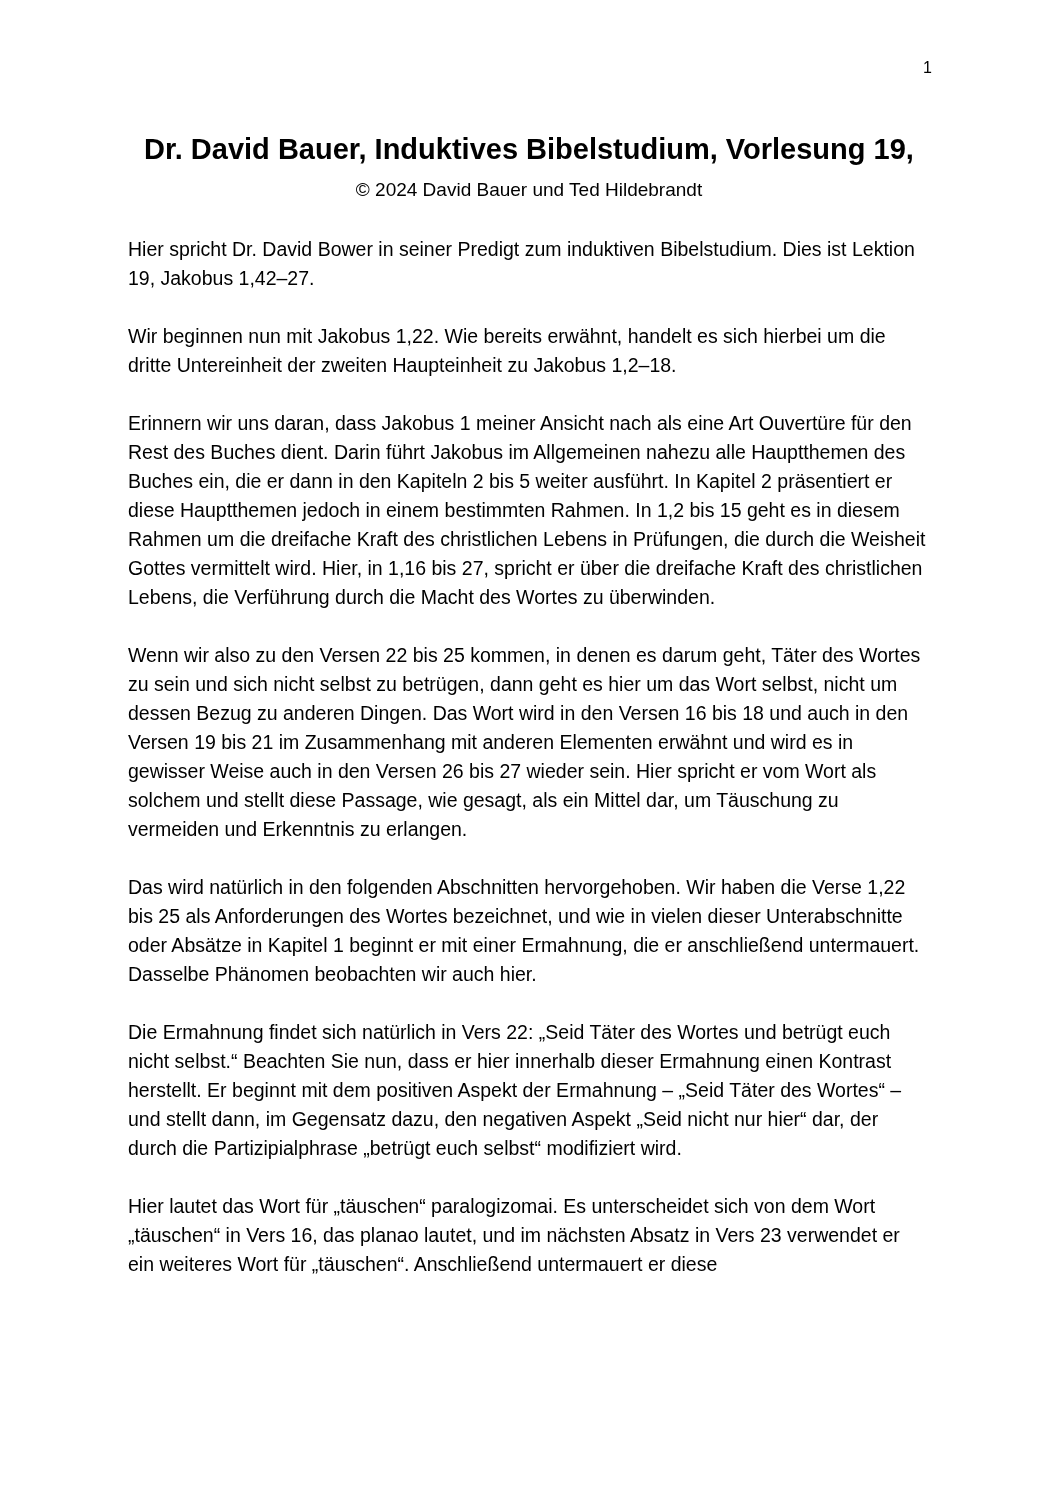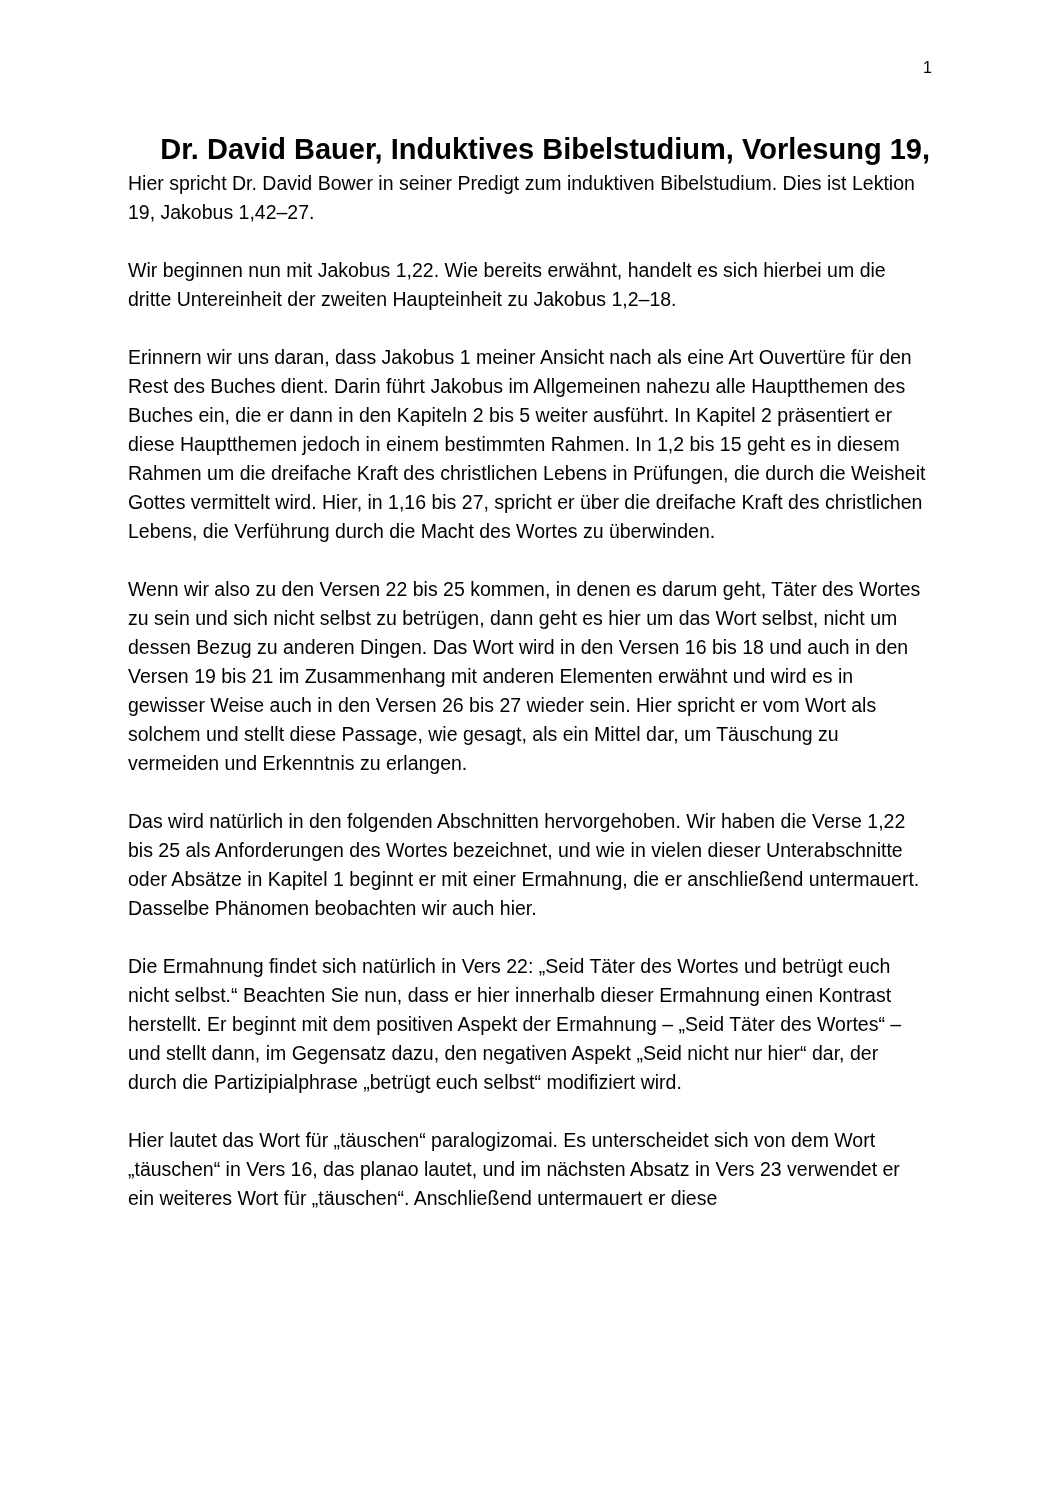--- a/index.html
+++ b/index.html
@@ -23,21 +23,21 @@
     top: 60px;
     right: 126px;
     font-size: 16px;
     line-height: 1;
     color: #000000;
   }
   .content {
     padding: 130px 128px 0 128px;
   }
   .title-block {
-    text-align: right;
+    text-align: center;
   }
   .title-line {
     font-weight: bold;
     font-size: 29px;
     line-height: 39px;
   }
   .copyright-line {
     font-size: 19px;
     line-height: 26px;
     margin-top: 8px;
@@ -54,20 +54,21 @@
 <body>
 
 <div class="page">
 
   <div class="page-number">1</div>
 
   <div class="content">
 
     <div class="title-block">
       <div class="title-line">Dr. David Bauer, Induktives Bibelstudium, Vorlesung 19,</div>
+      <div class="copyright-line">© 2024 David Bauer und Ted Hildebrandt</div>
     </div>
 
     <p class="body-para">Hier spricht Dr. David Bower in seiner Predigt zum induktiven Bibelstudium. Dies ist Lektion 19, Jakobus 1,42–27.</p>
 
     <p class="body-para">Wir beginnen nun mit Jakobus 1,22. Wie bereits erwähnt, handelt es sich hierbei um die dritte Untereinheit der zweiten Haupteinheit zu Jakobus 1,2–18.</p>
 
     <p class="body-para">Erinnern wir uns daran, dass Jakobus 1 meiner Ansicht nach als eine Art Ouvertüre für den Rest des Buches dient. Darin führt Jakobus im Allgemeinen nahezu alle Hauptthemen des Buches ein, die er dann in den Kapiteln 2 bis 5 weiter ausführt. In Kapitel 2 präsentiert er diese Hauptthemen jedoch in einem bestimmten Rahmen. In 1,2 bis 15 geht es in diesem Rahmen um die dreifache Kraft des christlichen Lebens in Prüfungen, die durch die Weisheit Gottes vermittelt wird. Hier, in 1,16 bis 27, spricht er über die dreifache Kraft des christlichen Lebens, die Verführung durch die Macht des Wortes zu überwinden.</p>
 
     <p class="body-para">Wenn wir also zu den Versen 22 bis 25 kommen, in denen es darum geht, Täter des Wortes zu sein und sich nicht selbst zu betrügen, dann geht es hier um das Wort selbst, nicht um dessen Bezug zu anderen Dingen. Das Wort wird in den Versen 16 bis 18 und auch in den Versen 19 bis 21 im Zusammenhang mit anderen Elementen erwähnt und wird es in gewisser Weise auch in den Versen 26 bis 27 wieder sein. Hier spricht er vom Wort als solchem und stellt diese Passage, wie gesagt, als ein Mittel dar, um Täuschung zu vermeiden und Erkenntnis zu erlangen.</p>
 

